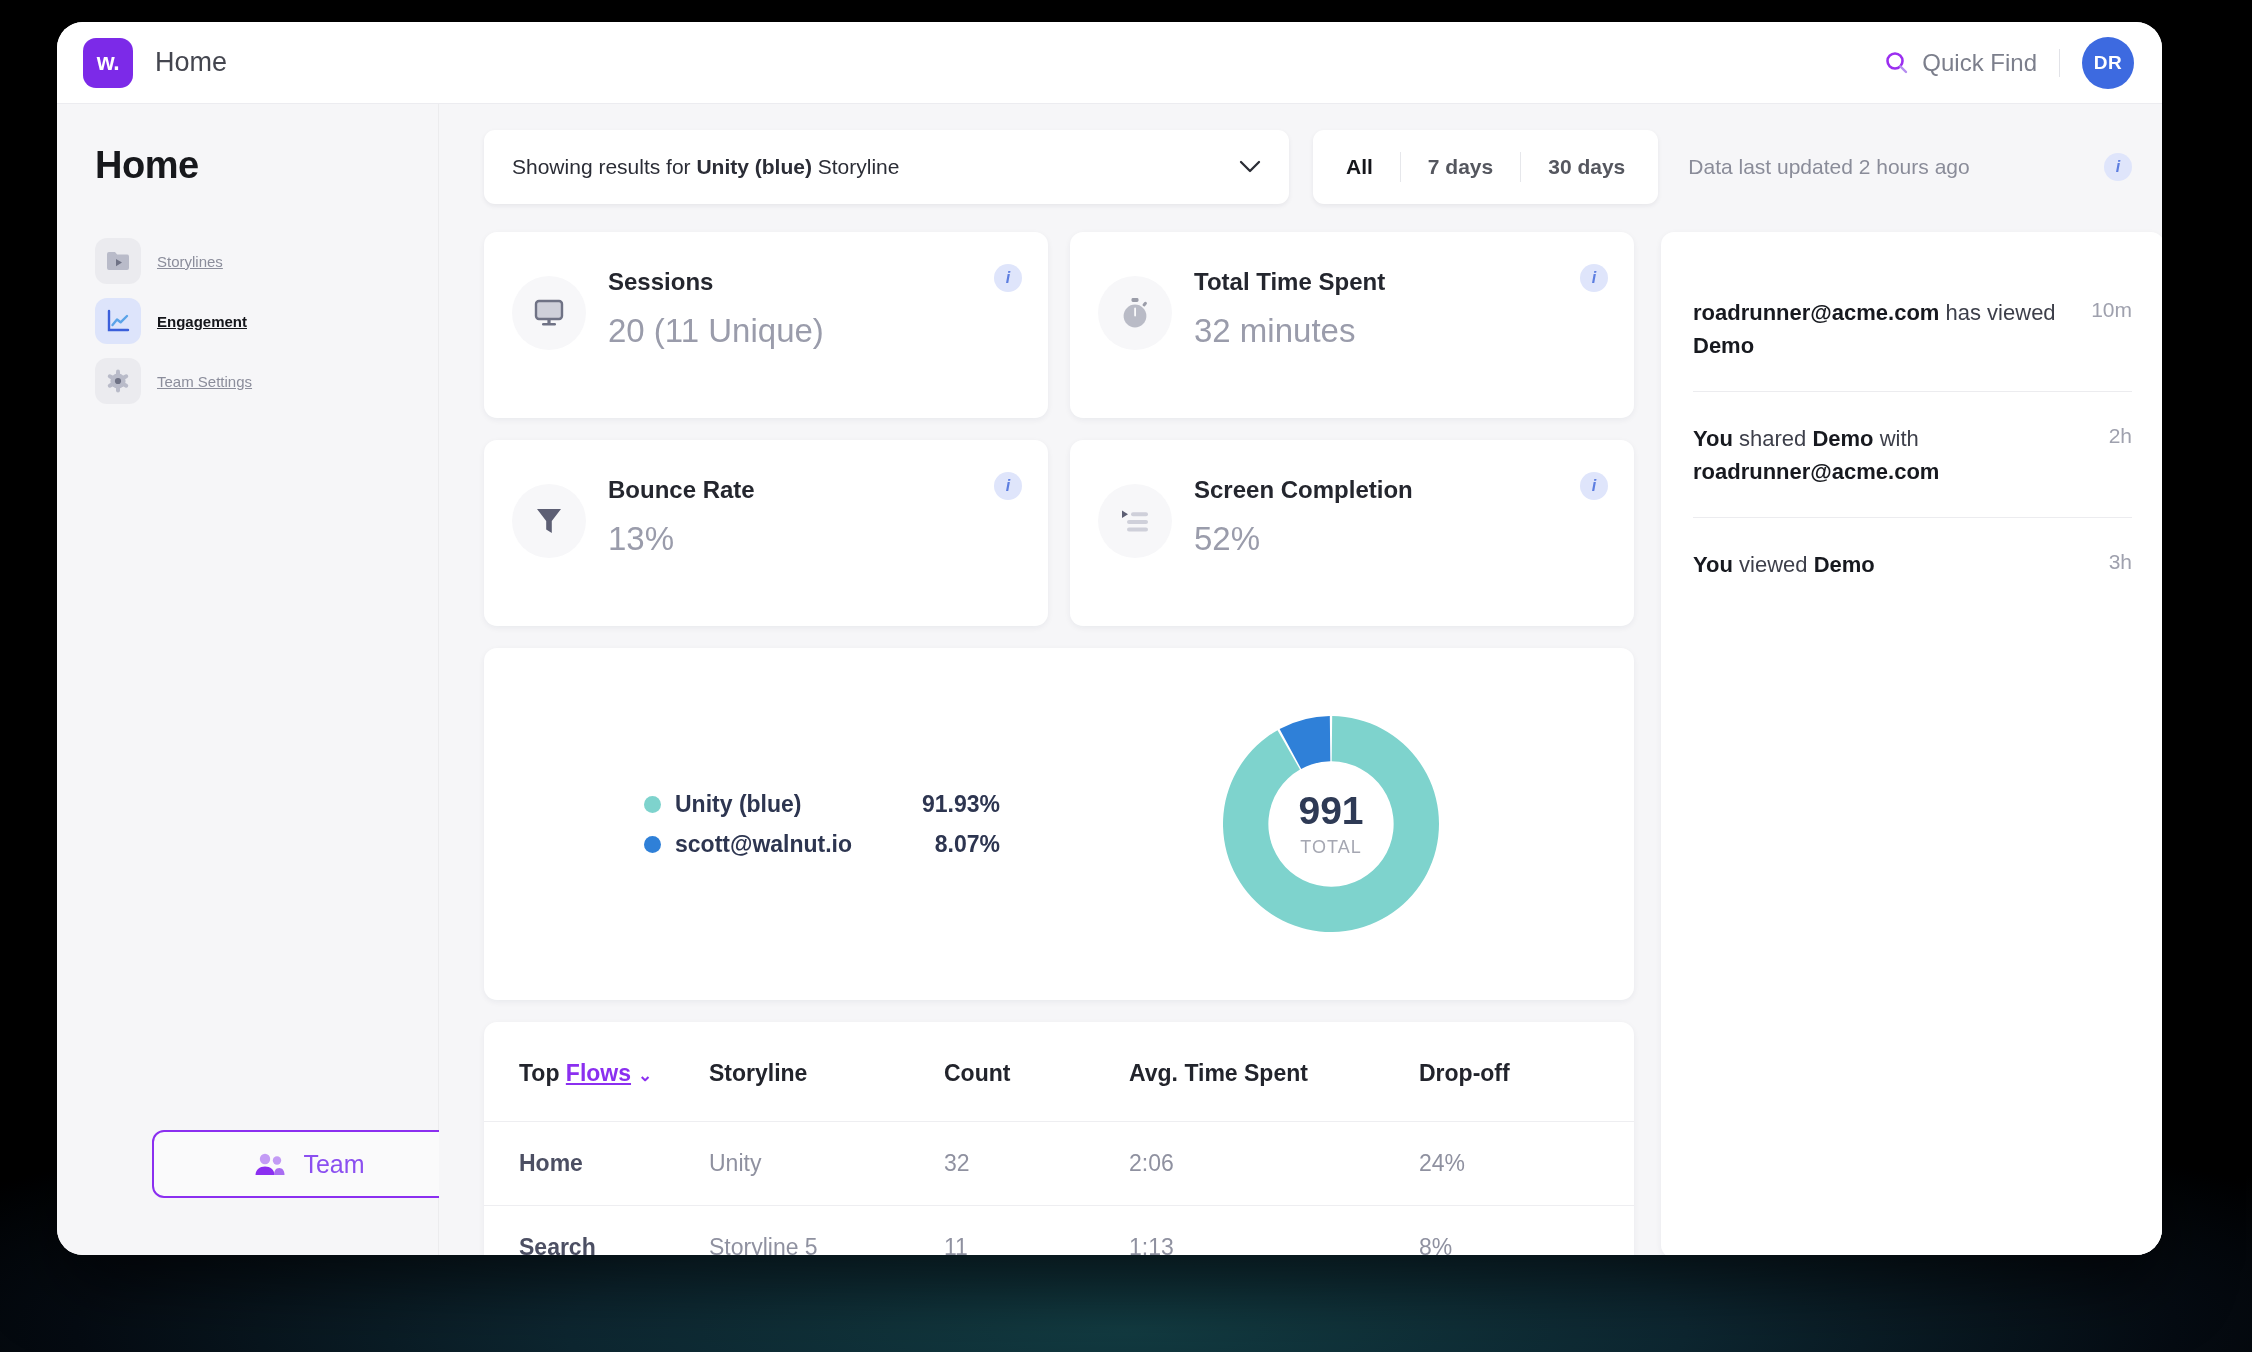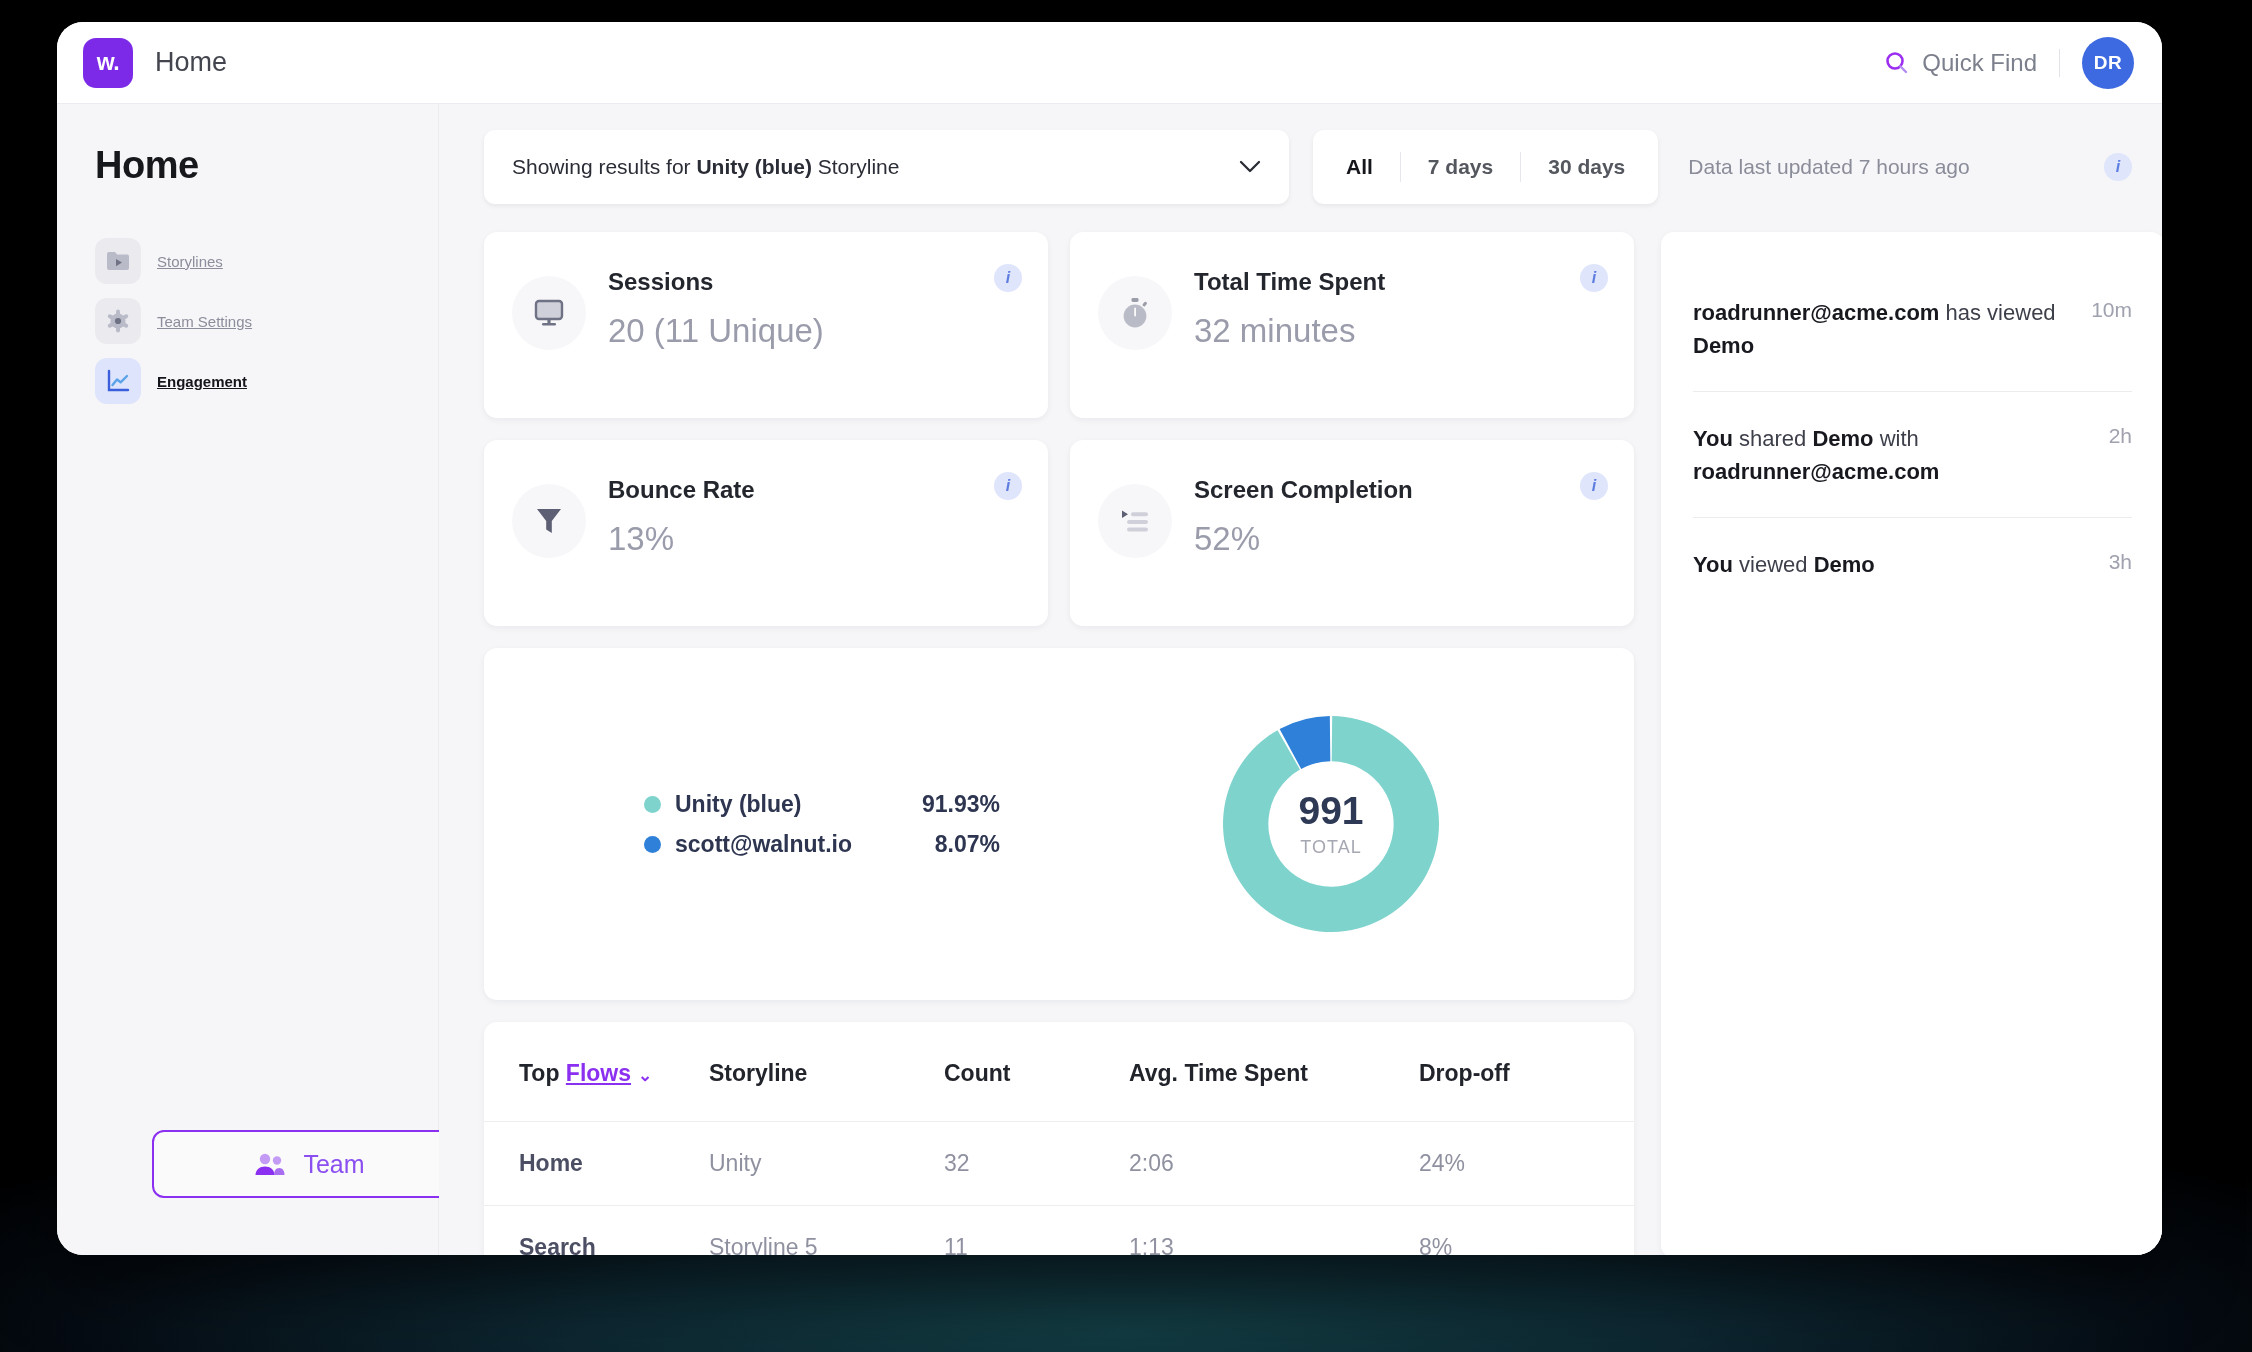--- a/index.html
+++ b/index.html
@@ -438,47 +438,47 @@
     <div class="nav">
 
       <div class="nav-item">
         <div class="nav-ico">
           <svg width="26" height="24" viewBox="0 0 26 24">
             <path d="M2 5a2 2 0 012-2h6l2.2 2.6H22a2 2 0 012 2V19a2 2 0 01-2 2H4a2 2 0 01-2-2z" fill="#b9bbc9"></path>
             <path d="M11 10l6 3.6-6 3.6z" fill="#6f7285"></path>
           </svg>
         </div>
         <div class="nav-label">Storylines</div>
+      </div>
+
+      <div class="nav-item active">
+        <div class="nav-ico active">
+          <svg width="26" height="26" viewBox="0 0 26 26">
+            <path d="M4 3v19h19" fill="none" stroke="#3b5fdb" stroke-width="2.4" stroke-linecap="round"></path>
+            <path d="M7.5 17l4.5-5.5 3.6 2.8L22 8" fill="none" stroke="#5aa3e8" stroke-width="2.4" stroke-linecap="round" stroke-linejoin="round"></path>
+          </svg>
+        </div>
+        <div class="nav-label">Engagement</div>
       </div>
 
       <div class="nav-item">
         <div class="nav-ico">
           <svg width="26" height="26" viewBox="0 0 26 26">
             <g fill="#b9bbc9">
               <rect x="11" y="1.5" width="4" height="23" rx="2"></rect>
               <rect x="11" y="1.5" width="4" height="23" rx="2" transform="rotate(60 13 13)"></rect>
               <rect x="11" y="1.5" width="4" height="23" rx="2" transform="rotate(120 13 13)"></rect>
               <circle cx="13" cy="13" r="7.6"></circle>
             </g>
             <circle cx="13" cy="13" r="3.1" fill="#6f7285"></circle>
           </svg>
         </div>
         <div class="nav-label">Team Settings</div>
       </div>
 
-      <div class="nav-item active">
-        <div class="nav-ico active">
-          <svg width="26" height="26" viewBox="0 0 26 26">
-            <path d="M4 3v19h19" fill="none" stroke="#3b5fdb" stroke-width="2.4" stroke-linecap="round"></path>
-            <path d="M7.5 17l4.5-5.5 3.6 2.8L22 8" fill="none" stroke="#5aa3e8" stroke-width="2.4" stroke-linecap="round" stroke-linejoin="round"></path>
-          </svg>
-        </div>
-        <div class="nav-label">Engagement</div>
-      </div>
-
     </div>
 
     <div class="team-btn">
       <svg width="34" height="26" viewBox="0 0 34 26">
         <circle cx="12" cy="8" r="5.2" fill="#c39bf5"></circle>
         <circle cx="24" cy="9.5" r="4.2" fill="#c39bf5"></circle>
         <path d="M2.5 24c0-5.3 4.3-8.6 9.5-8.6s9.5 3.3 9.5 8.6z" fill="#8b2ff0"></path>
         <path d="M21 24c0-4.2 1.8-7 5.2-7 3.4 0 5.3 2.8 5.3 7z" fill="#a96df2"></path>
       </svg>
       <span class="lbl">Team</span>
@@ -498,21 +498,21 @@
         </svg>
       </div>
 
       <div class="seg">
         <div class="seg-item active">All</div>
         <div class="seg-item">7 days</div>
         <div class="seg-item">30 days</div>
       </div>
 
       <div class="updated">
-        <span class="updated-text">Data last updated 7 hours ago</span>
+        <span class="updated-text">Data last updated 2 hours ago</span>
         <span class="info-dot plain">i</span>
       </div>
     </div>
 
     <div class="content">
 
       <div class="col-left">
 
         <div class="metrics">
 

